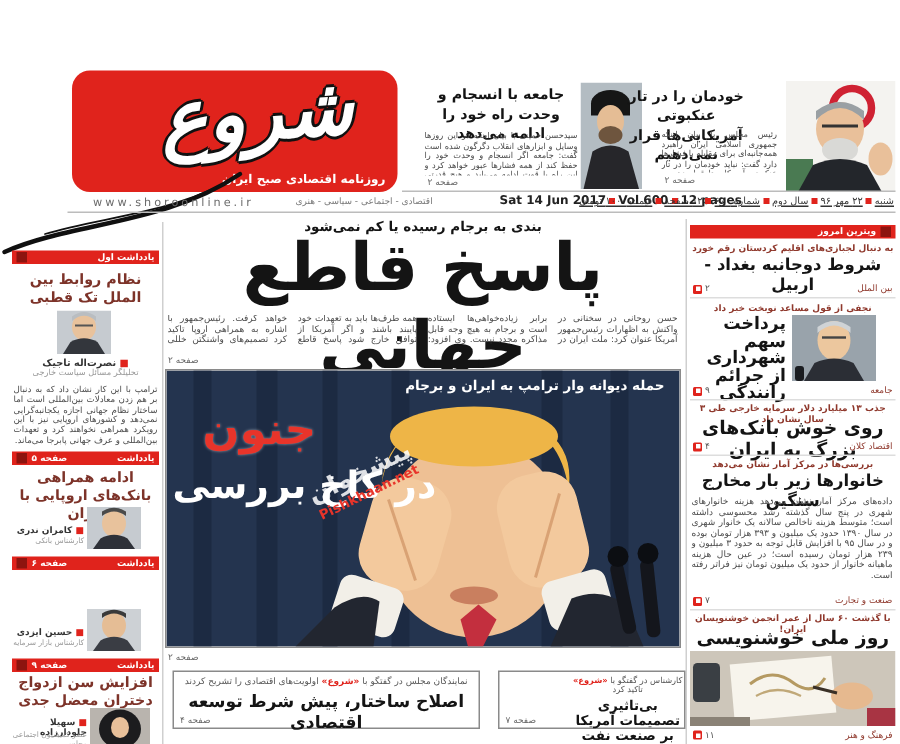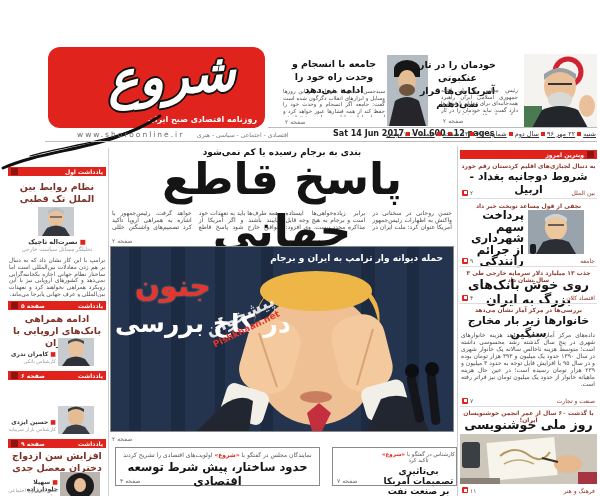--- a/index.html
+++ b/index.html
@@ -70,21 +70,21 @@
     <rect x="0" y="52" width="18" height="22" fill="#4a7a52"></rect>
     <ellipse cx="36" cy="32" rx="16" ry="18" fill="#e9c09a"></ellipse>
     <path d="M20 26 Q36 10 52 26 L52 20 Q36 8 20 20 Z" fill="#9aa0a4"></path>
     <ellipse cx="36" cy="46" rx="12" ry="8" fill="#d9d9d6"></ellipse>
     <line x1="24" y1="30" x2="48" y2="30" stroke="#333" stroke-width="2"></line>
     <path d="M8 74 L18 56 Q36 48 54 56 L64 74 Z" fill="#23262b"></path>
     <ellipse cx="63" cy="52" rx="8" ry="11" fill="#e9c09a"></ellipse>
   </svg>
 
   <div class="abs rule" style="left:268px;top:127px;width:329px;height:1px;"></div>
-  <div class="abs" style="left:77px;top:130px;font-size:7.5px;color:#6b6b6b;letter-spacing:2px;">www.shoroonline.ir</div>
+  <div class="abs" style="left:62px;top:130px;font-size:7.5px;color:#6b6b6b;letter-spacing:2px;">www.shoroonline.ir</div>
   <div class="abs fa" style="left:197px;top:131px;font-size:6px;color:#777;">اقتصادی - اجتماعی - سیاسی - هنری</div>
   <div class="abs" style="left:333px;top:129px;font-size:8px;font-weight:bold;color:#222;white-space:nowrap;">
     <span>Sat 14 Jun 2017</span><s class="rsq"></s><span>Vol 600</span><s class="rsq"></s><span>12 pages</span>
   </div>
   <div class="abs fa" style="right:4px;top:130px;font-size:6.5px;color:#333;white-space:nowrap;text-decoration:underline;">
     <span>شنبه</span><s class="rsq"></s><span>۲۲ مهر ۹۶</span><s class="rsq"></s><span>سال دوم</span><s class="rsq"></s><span>شماره ۶۰۰</span><s class="rsq"></s><span>۱۲ صفحه</span><s class="rsq"></s><span>قیمت ۱۰۰۰ تومان</span>
   </div>
   <div class="abs rule" style="left:45px;top:141px;width:552px;height:1px;"></div>
 
   <div class="abs vrule" style="left:108px;top:148px;width:1px;height:348px;"></div>
@@ -131,21 +131,21 @@
     </div>
   </div>
   <div class="abs pgref fa" style="left:112px;top:435px;">صفحه ۲</div>
 
   <div class="abs bx" style="left:115px;top:447px;width:205px;height:39px;">
     <div class="fa ctr" style="font-size:6px;color:#555;margin-top:3px;">
       <span>نمایندگان مجلس در گفتگو با</span>
       <span style="color:#e0231c;font-weight:bold;">«شروع»</span>
       <span>اولویت‌های اقتصادی را تشریح کردند</span>
     </div>
-    <div class="hl fa ctr" style="font-size:11.5px;margin-top:2px;">حدود ساختار، پیش شرط توسعه اقتصادی</div>
+    <div class="hl fa ctr" style="font-size:11.5px;margin-top:2px;">اصلاح ساختار، پیش شرط توسعه اقتصادی</div>
     <div class="abs pgref fa" style="left:4px;bottom:1px;">صفحه ۴</div>
   </div>
   <div class="abs bx" style="left:332px;top:447px;width:125px;height:39px;padding-left:48px;">
     <div class="fa ctr" style="font-size:5.5px;color:#555;margin-top:3px;">
       <span>کارشناس در گفتگو با</span>
       <span style="color:#e0231c;font-weight:bold;">«شروع»</span>
       <span>تاکید کرد</span>
     </div>
     <div class="hl fa ctr" style="font-size:9px;margin-top:3px;">بی‌تاثیری تصمیمات آمریکا بر صنعت نفت ایران</div>
     <div class="abs pgref fa" style="left:4px;bottom:1px;">صفحه ۷</div>

